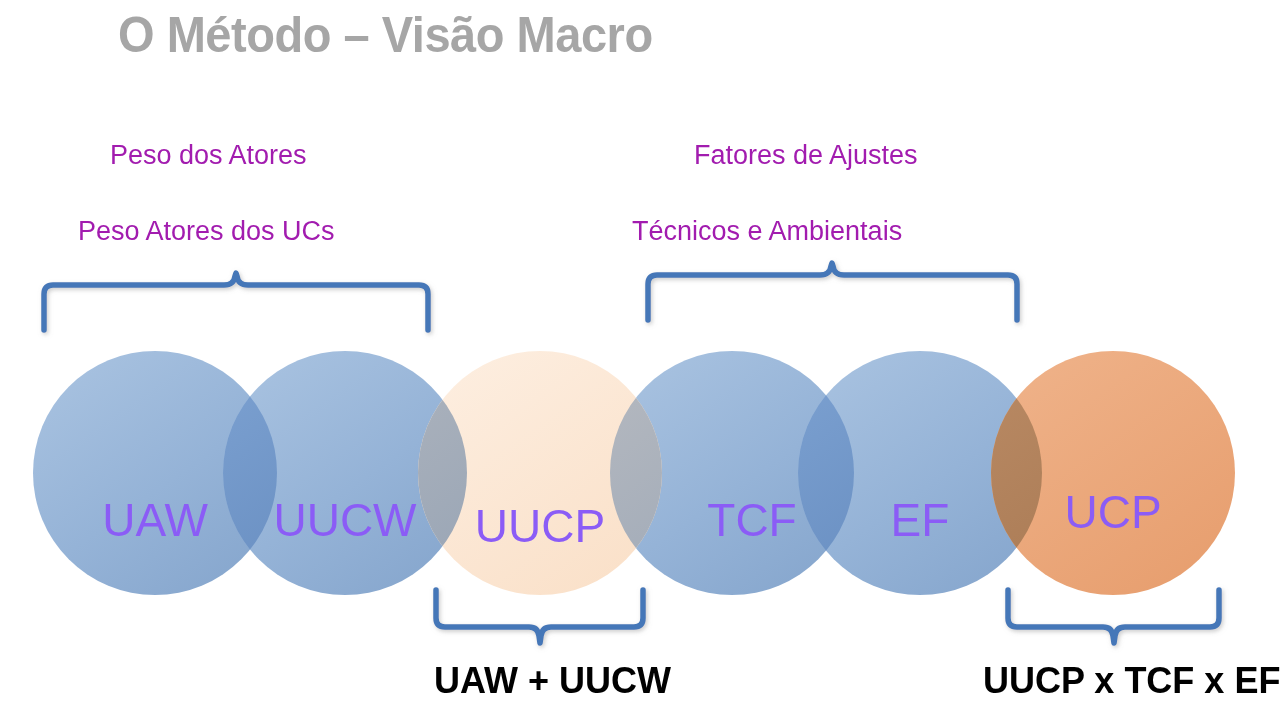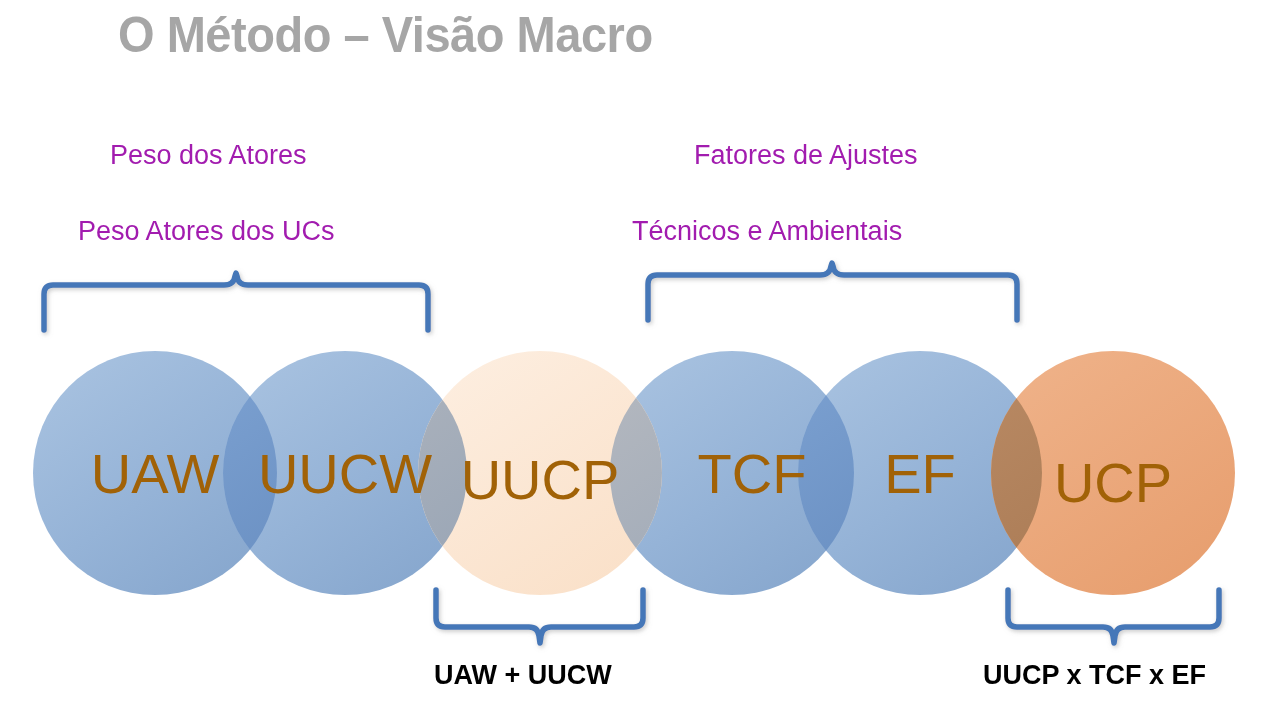--- a/index.html
+++ b/index.html
@@ -48,47 +48,48 @@
     font-family: "Liberation Sans", sans-serif;
     font-weight: normal;
   }
   #cap-peso-atores   { left: 110px; top: 140px; }
   #cap-peso-bruto    { left: 78px;  top: 216px; }
   #cap-fatores       { left: 694px; top: 140px; }
   #cap-tecnicos      { left: 632px; top: 216px; }
 
   .caption-bold {
     position: absolute;
-    font-size: 27px;
+    font-size: 36px;
     font-weight: bold;
     color: #000000;
     white-space: nowrap;
     font-family: "Liberation Sans", sans-serif;
   }
   #cap-uaw-uucw      { left: 434px;  top: 660px; }
   #cap-uucp-tcf-ef   { left: 983px;  top: 660px; }
 
   
   #venn-layer {
     position: absolute;
     left: 0;
     top: 330px;
     width: 1280px;
     height: 280px;
   }
 
   .circle-label {
     position: absolute;
-    font-size: 56px;
-    color: #a16207;
+    font-size: 46px;
+    color: #8b5cf6;
     font-family: "Liberation Sans", sans-serif;
     font-weight: normal;
     white-space: nowrap;
     transform: translate(-50%, -50%);
     z-index: 12;
+    margin-top: 47px;
   }
 
   
   .brace-svg {
     position: absolute;
     overflow: visible;
   }
   #brace-top-left    { left: 36px;  top: 272px; }
   #brace-top-right   { left: 640px; top: 262px; }
   #brace-bot-left    { left: 428px; top: 588px; }
@@ -219,21 +220,21 @@
       <g clip-path="url(#clipC6)">
         <circle cx="920" cy="143" r="122" fill="url(#gradOrangeBlue)"></circle>
       </g>
     </svg>
 
     <div class="circle-label" style="left:155px;  top:143px;">UAW</div>
     <div class="circle-label" style="left:345px;  top:143px;">UUCW</div>
     <div class="circle-label" style="left:540px;  top:149px;text-align:right;">UUCP</div>
     <div class="circle-label" style="left:752px;  top:143px;">TCF</div>
     <div class="circle-label" style="left:920px;  top:143px;">EF</div>
-    <div class="circle-label" style="left:1113px; top:152px;">UCP</div>
+    <div class="circle-label" style="left:1113px; top:135px;">UCP</div>
   </div>
 
   <svg class="brace-svg" id="brace-bot-left" width="222" height="60" viewBox="0 0 222 60">
     <defs>
       <filter id="bshadow3" x="-20%" y="-40%" width="150%" height="220%">
         <feDropShadow dx="1.5" dy="2" stdDeviation="2" flood-color="#999999" flood-opacity="0.5"></feDropShadow>
       </filter>
     </defs>
     <path d="M 8 2
              L 8 30

